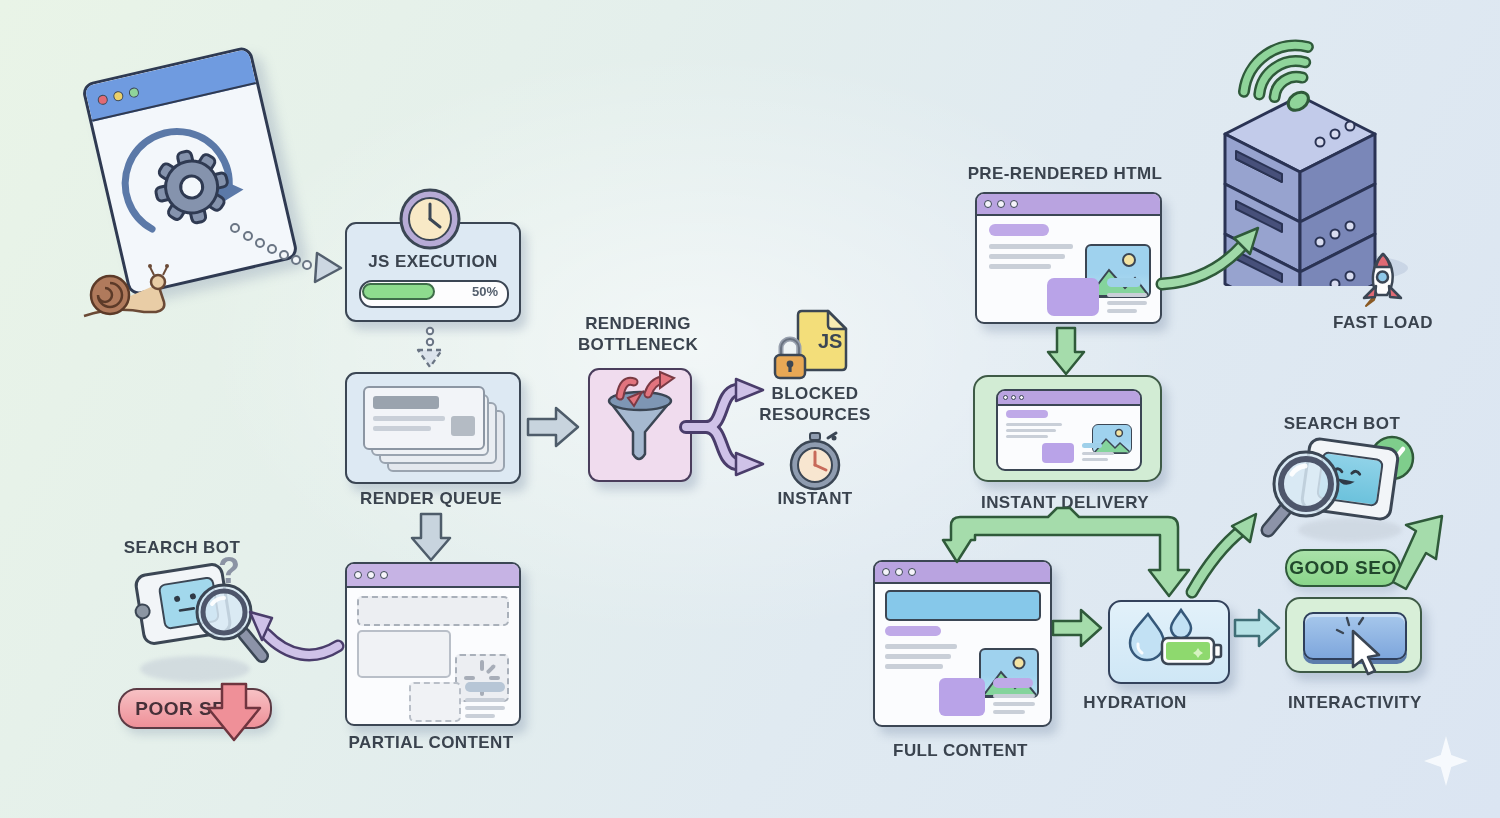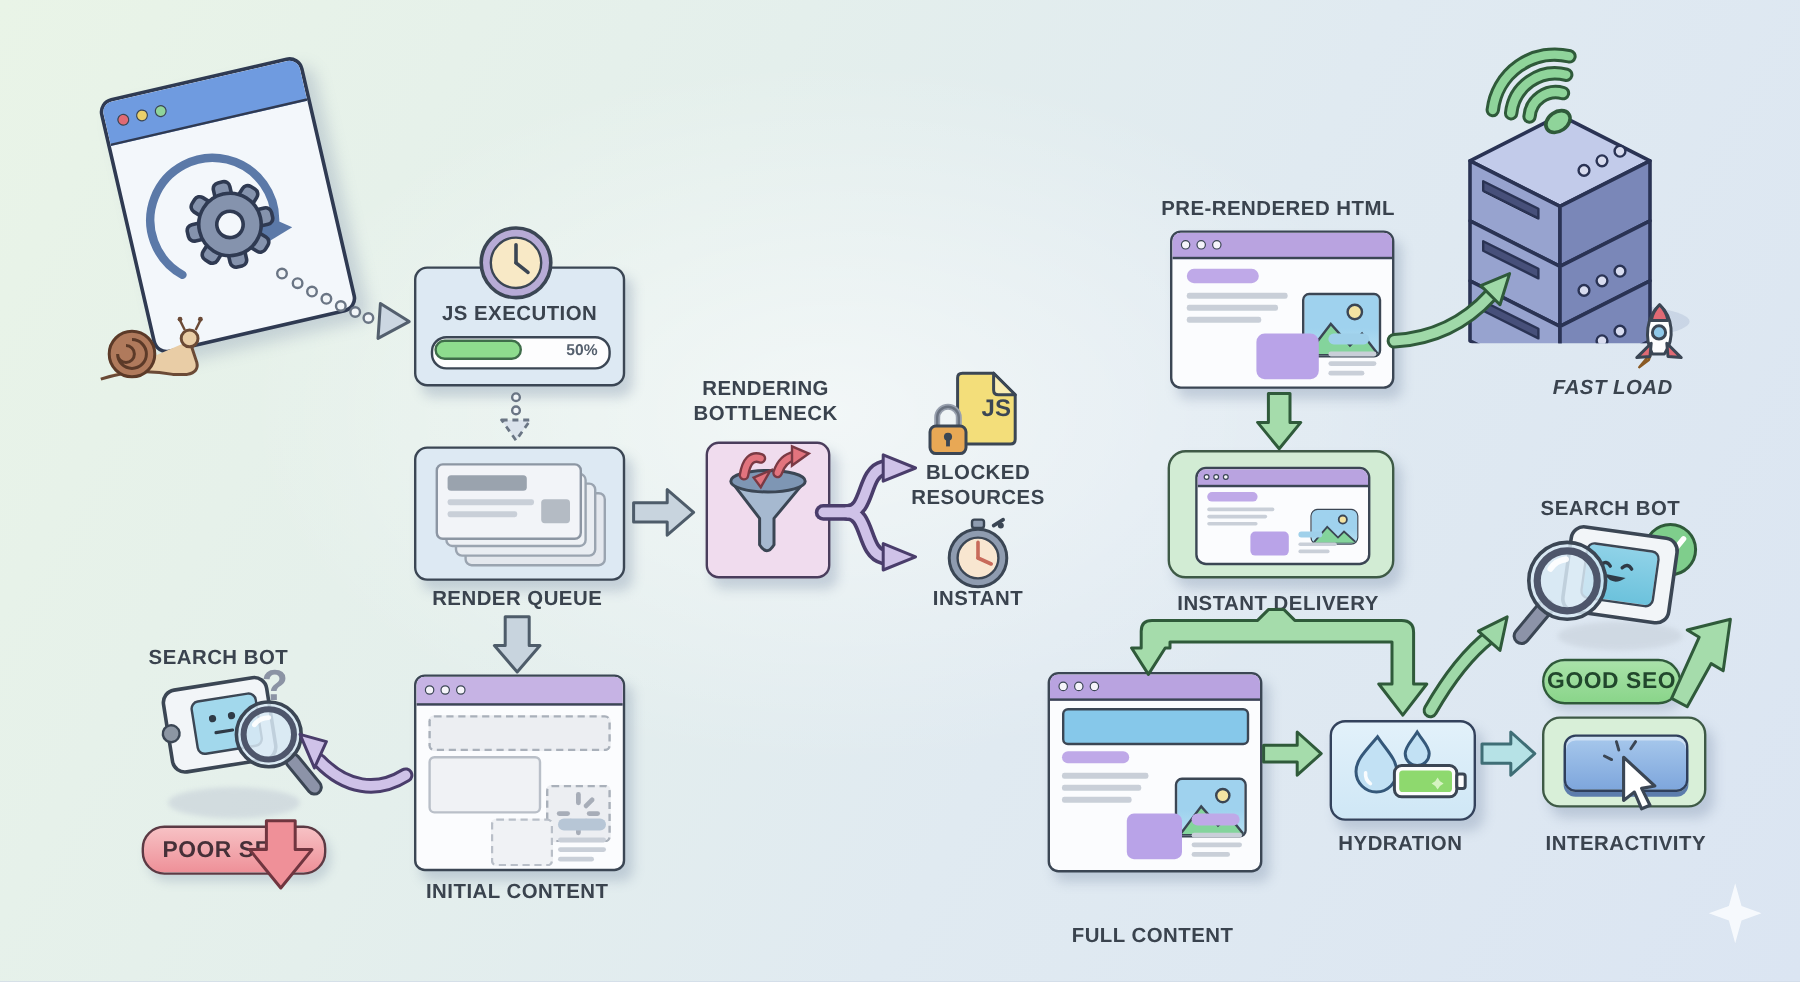--- a/index.html
+++ b/index.html
@@ -151,21 +151,21 @@
         </g>
       </svg>
     </div>
 
     <div class="abs" style="left:62px;top:118px;width:48px;height:36px;background:#f0f2f5;border:2px dashed #b9bfc8;border-radius:5px;"></div>
     <div class="abs pill" style="left:118px;top:118px;width:40px;height:10px;background:#b7c6d6;"></div>
     <div class="abs ln" style="left:118px;top:134px;width:40px;height:4px;"></div>
     <div class="abs ln" style="left:118px;top:142px;width:40px;height:4px;"></div>
     <div class="abs ln" style="left:118px;top:150px;width:30px;height:4px;"></div>
   </div>
-  <div class="abs lbl" style="left:331px;top:733px;width:200px;">INITIAL CONTENT</div>
+  <div class="abs lbl" style="left:331px;top:733px;width:200px;">PARTIAL CONTENT</div>
 
   <div class="abs lbl" style="left:118px;top:538px;width:128px;">SEARCH BOT</div>
   <div class="abs" style="left:126px;top:554px;width:140px;height:132px;">
     <div class="abs" style="left:14px;top:102px;width:110px;height:26px;background:#c3ccd6;border-radius:50%;opacity:.55;filter:blur(2px);"></div>
     <div class="abs" style="left:12px;top:14px;width:84px;height:66px;transform:rotate(-9deg);background:#f2f5f8;border:3px solid #3b4654;border-radius:12px;">
       <div class="abs" style="left:20px;top:10px;width:52px;height:42px;background:#a2d8ec;border:2.5px solid #3b4654;border-radius:7px;">
         <svg width="48" height="38" viewBox="0 0 48 38">
           <circle cx="15" cy="15" r="3" fill="#2f3a46"></circle>
             <circle cx="31" cy="15" r="3" fill="#2f3a46"></circle>
           <line x1="16" y1="27" x2="30" y2="27" stroke="#2f3a46" stroke-width="2.6" stroke-linecap="round"></line>
@@ -252,21 +252,21 @@
     </g>
   </svg>
   <svg class="abs" style="left:1354px;top:248px;" width="58" height="62" viewBox="0 0 58 62">
     <path d="M22,46 L12,58 L20,52 Z" fill="#f0b060" stroke="#8a5a24" stroke-width="2" stroke-linejoin="round"></path>
     <path d="M29,6 C40,16 42,34 33,47 L23,47 C16,34 18,16 29,6 Z" fill="#fdfdfd" stroke="#3b4654" stroke-width="2.5" stroke-linejoin="round"></path>
     <path d="M29,6 C33,10 35,14 36,19 L22,19 C23,14 25,10 29,6 Z" fill="#e06a74" stroke="#3b4654" stroke-width="2.5" stroke-linejoin="round"></path>
     <circle cx="28.5" cy="29" r="5.5" fill="#8fc8e8" stroke="#3b4654" stroke-width="2.5"></circle>
     <path d="M22,38 L10,50 L21,49 Z" fill="#e06a74" stroke="#3b4654" stroke-width="2.5" stroke-linejoin="round"></path>
     <path d="M35,38 L47,50 L36,49 Z" fill="#e06a74" stroke="#3b4654" stroke-width="2.5" stroke-linejoin="round"></path>
   </svg>
-  <div class="abs lbl" style="left:1286px;top:313px;width:116px;font-style:italic;">FAST LOAD</div>
+  <div class="abs lbl" style="left:1325px;top:313px;width:116px;">FAST LOAD</div>
 
   <div class="abs card" style="left:973px;top:375px;width:185px;height:103px;background:#d2ecd4;border-color:#3e5a46;border-radius:15px;">
     <div class="abs browser" style="left:21px;top:12px;width:142px;height:78px;box-shadow:none;border-width:2px;">
       <div class="tbar" style="height:13px;gap:3px;padding-left:5px;">
           <span class="dot" style="width:5px;height:5px;"></span>
           <span class="dot" style="width:5px;height:5px;"></span>
           <span class="dot" style="width:5px;height:5px;"></span>
         </div>
       <div class="abs pill" style="left:8px;top:19px;width:42px;height:8px;background:#bfa9e8;"></div>
       <div class="abs ln" style="left:8px;top:32px;width:56px;height:3px;"></div>
@@ -304,36 +304,36 @@
       <polygon points="2,46 20,22 34,38 43,30 56,46" fill="#84d49c" stroke="#3b4654" stroke-width="2"></polygon>
         </svg>
     </div>
 
     <div class="abs" style="left:64px;top:116px;width:46px;height:38px;background:#b9a3e8;border-radius:6px;"></div>
     <div class="abs pill" style="left:118px;top:116px;width:40px;height:10px;background:#bfa9e8;"></div>
     <div class="abs ln" style="left:118px;top:132px;width:42px;height:4px;"></div>
     <div class="abs ln" style="left:118px;top:140px;width:42px;height:4px;"></div>
     <div class="abs ln" style="left:118px;top:148px;width:32px;height:4px;"></div>
   </div>
-  <div class="abs lbl" style="left:868px;top:770px;width:185px;">FULL CONTENT</div>
+  <div class="abs lbl" style="left:868px;top:741px;width:185px;">FULL CONTENT</div>
 
   <div class="abs card" style="left:1108px;top:600px;width:118px;height:80px;background:linear-gradient(#e2f1fa,#cfe7f6);border-color:#33425c;border-radius:13px;">
     <svg width="118" height="80" viewBox="0 0 118 80">
       <path d="M38,12 C46,24 54,31 54,41 a17,17 0 1 1 -34,0 C20,31 28,24 38,12 Z" fill="#c2e1f4" stroke="#35587a" stroke-width="2.5"></path>
       <path d="M28,42 a10,10 0 0 0 4,9" fill="none" stroke="#ffffff" stroke-width="3" stroke-linecap="round" opacity=".9"></path>
       <path d="M71,8 C76,16 81,20 81,26 a10,10 0 1 1 -20,0 C61,20 66,16 71,8 Z" fill="#c2e1f4" stroke="#35587a" stroke-width="2.5"></path>
       <g>
         <rect x="52" y="36" width="52" height="26" rx="6" fill="#fdfdfd" stroke="#3b4654" stroke-width="2.5"></rect>
         <rect x="104" y="43" width="7" height="12" rx="2" fill="#fdfdfd" stroke="#3b4654" stroke-width="2.5"></rect>
         <rect x="56" y="40" width="44" height="18" rx="3" fill="#8ed96e"></rect>
         <path d="M88,46 l2,3 l3,2 l-3,2 l-2,3 l-2,-3 l-3,-2 l3,-2 Z" fill="#d6f3c2"></path>
       </g>
     </svg>
   </div>
-  <div class="abs lbl" style="left:1110px;top:693px;width:114px;">HYDRATION</div>
+  <div class="abs lbl" style="left:1078px;top:693px;width:114px;">HYDRATION</div>
 
   <div class="abs lbl" style="left:1278px;top:414px;width:128px;">SEARCH BOT</div>
   <div class="abs" style="left:1268px;top:432px;width:145px;height:108px;">
     <div class="abs" style="left:30px;top:86px;width:104px;height:24px;background:#c3ccd6;border-radius:50%;opacity:.5;filter:blur(2px);"></div>
     <svg class="abs" style="left:96px;top:0px;" width="52" height="72" viewBox="0 0 52 72">
       <path d="M16,62 Q10,54 20,42" fill="none" stroke="#3b4654" stroke-width="5" stroke-linecap="round"></path>
       <circle cx="16" cy="64" r="6" fill="#8c96a3" stroke="#3b4654" stroke-width="2.5"></circle>
       <circle cx="28" cy="26" r="21" fill="#7fce8c" stroke="#2f5a3a" stroke-width="2.5"></circle>
       <path d="M18,26 L25,34 L39,17" fill="none" stroke="#ffffff" stroke-width="4.5" stroke-linecap="round" stroke-linejoin="round"></path>
     </svg>

